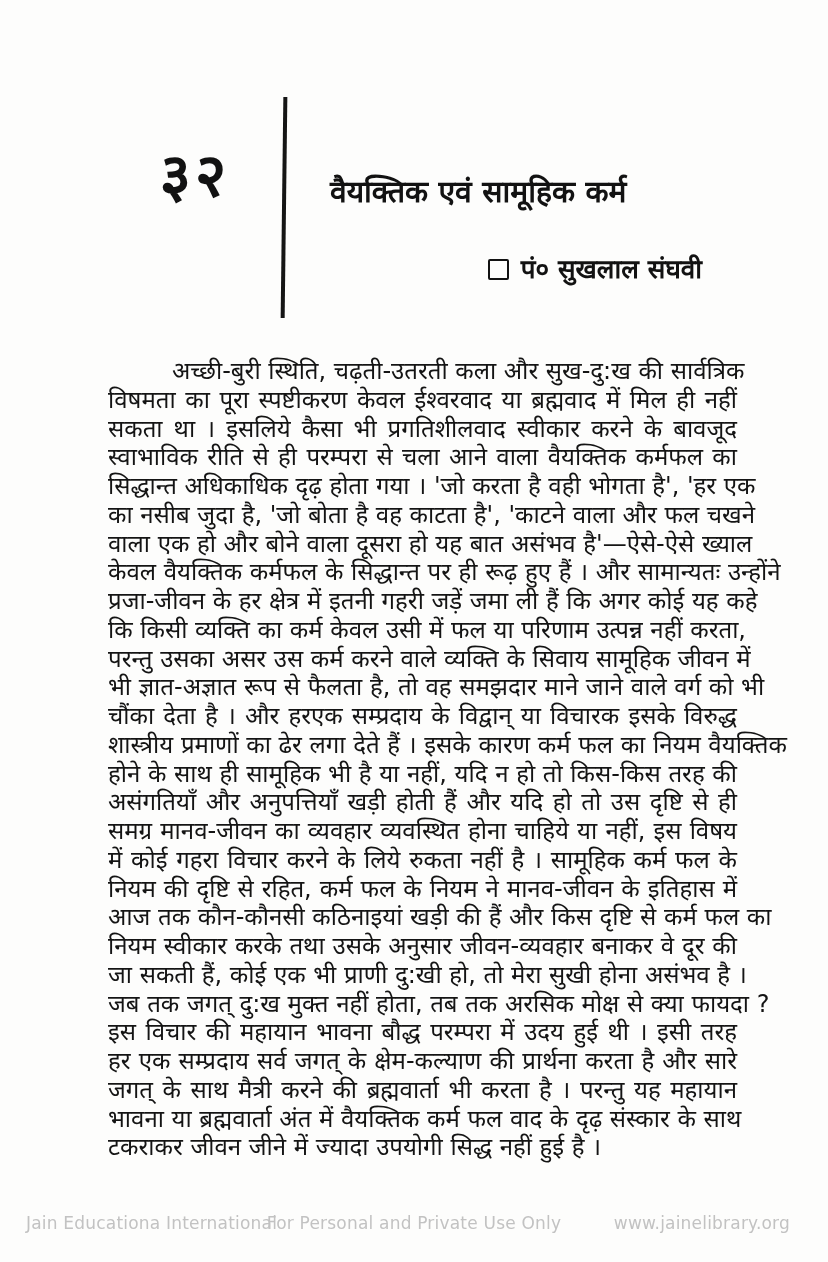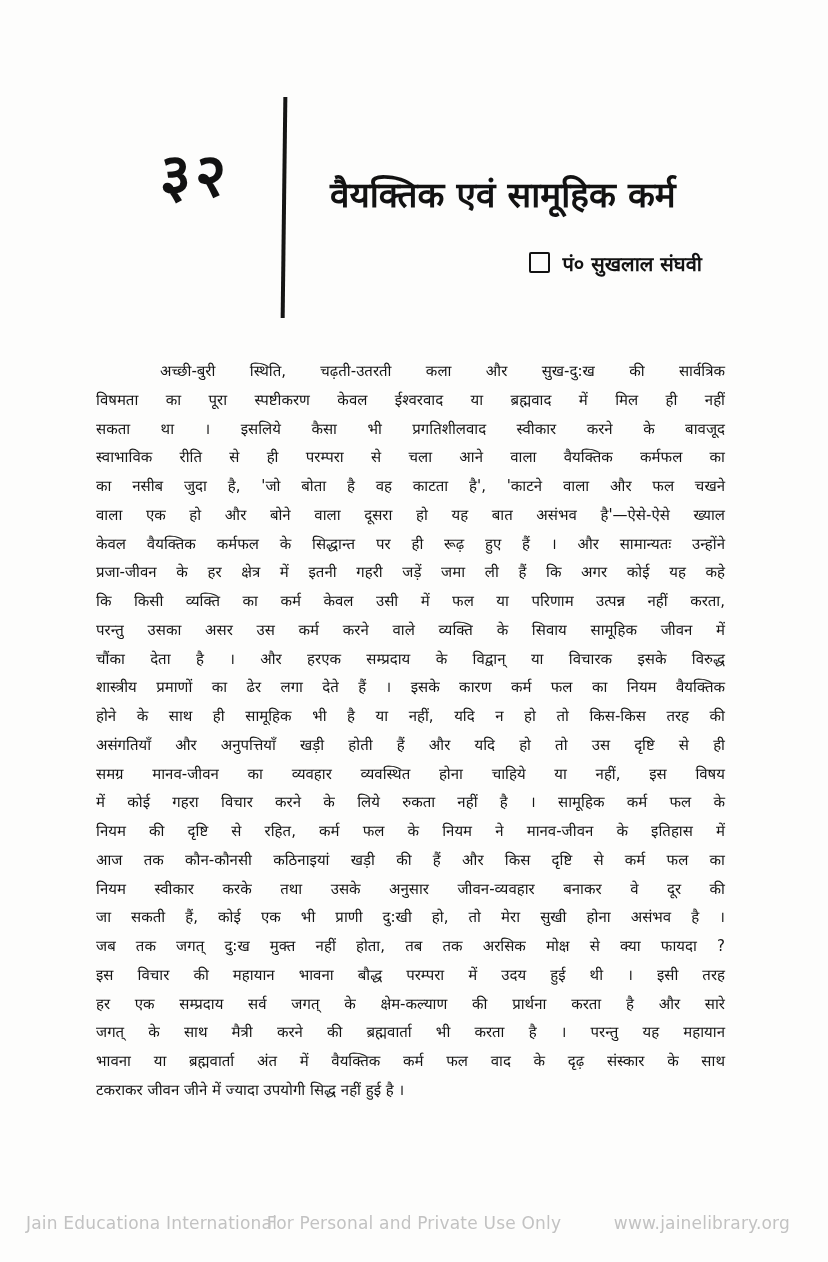--- a/index.html
+++ b/index.html
@@ -38,53 +38,53 @@
     width: 4px;
     height: 221px;
     background: #151515;
     transform: rotate(0.7deg);
   }
   .chapter-title {
     position: absolute;
     left: 330px;
     top: 170px;
     width: 400px;
-    font-size: 35px;
+    font-size: 30px;
     font-weight: bold;
     color: #121212;
     white-space: nowrap;
   }
   .author-line {
     position: absolute;
     left: 330px;
     top: 250px;
     width: 372px;
     text-align: right;
-    font-size: 20px;
+    font-size: 26px;
     font-weight: bold;
     color: #121212;
     white-space: nowrap;
   }
   .author-square {
     display: inline-block;
     width: 17px;
     height: 17px;
     border: 2.5px solid #121212;
     border-radius: 2px;
     vertical-align: -2px;
     margin-right: 12px;
   }
 
   
   .body-text {
     position: absolute;
-    left: 96px;
+    left: 108px;
     top: 357px;
     width: 629px;
-    font-size: 15px;
+    font-size: 24px;
     color: #141414;
   }
   .body-text .line {
     height: 28.75px;
     line-height: 28.75px;
     text-align: justify;
     text-align-last: justify;
     white-space: nowrap;
     overflow: visible;
   }
@@ -124,26 +124,28 @@
 
   <div class="author-line">
     <span class="author-square"></span><span>पं० सुखलाल संघवी</span>
   </div>
 
   <div class="body-text" id="body-text">
       <div class="line indent">अच्छी-बुरी स्थिति, चढ़ती-उतरती कला और सुख-दु:ख की सार्वत्रिक</div>
       <div class="line">विषमता का पूरा स्पष्टीकरण केवल ईश्वरवाद या ब्रह्मवाद में मिल ही नहीं</div>
       <div class="line">सकता था । इसलिये कैसा भी प्रगतिशीलवाद स्वीकार करने के बावजूद</div>
       <div class="line">स्वाभाविक रीति से ही परम्परा से चला आने वाला वैयक्तिक कर्मफल का</div>
+      <div class="line">सिद्धान्त अधिकाधिक दृढ़ होता गया । 'जो करता है वही भोगता है', 'हर एक</div>
       <div class="line">का नसीब जुदा है, 'जो बोता है वह काटता है', 'काटने वाला और फल चखने</div>
       <div class="line">वाला एक हो और बोने वाला दूसरा हो यह बात असंभव है'—ऐसे-ऐसे ख्याल</div>
       <div class="line">केवल वैयक्तिक कर्मफल के सिद्धान्त पर ही रूढ़ हुए हैं । और सामान्यतः उन्होंने</div>
       <div class="line">प्रजा-जीवन के हर क्षेत्र में इतनी गहरी जड़ें जमा ली हैं कि अगर कोई यह कहे</div>
       <div class="line">कि किसी व्यक्ति का कर्म केवल उसी में फल या परिणाम उत्पन्न नहीं करता,</div>
       <div class="line">परन्तु उसका असर उस कर्म करने वाले व्यक्ति के सिवाय सामूहिक जीवन में</div>
+      <div class="line">भी ज्ञात-अज्ञात रूप से फैलता है, तो वह समझदार माने जाने वाले वर्ग को भी</div>
       <div class="line">चौंका देता है । और हरएक सम्प्रदाय के विद्वान् या विचारक इसके विरुद्ध</div>
       <div class="line">शास्त्रीय प्रमाणों का ढेर लगा देते हैं । इसके कारण कर्म फल का नियम वैयक्तिक</div>
       <div class="line">होने के साथ ही सामूहिक भी है या नहीं, यदि न हो तो किस-किस तरह की</div>
       <div class="line">असंगतियाँ और अनुपत्तियाँ खड़ी होती हैं और यदि हो तो उस दृष्टि से ही</div>
       <div class="line">समग्र मानव-जीवन का व्यवहार व्यवस्थित होना चाहिये या नहीं, इस विषय</div>
       <div class="line">में कोई गहरा विचार करने के लिये रुकता नहीं है । सामूहिक कर्म फल के</div>
       <div class="line">नियम की दृष्टि से रहित, कर्म फल के नियम ने मानव-जीवन के इतिहास में</div>
       <div class="line">आज तक कौन-कौनसी कठिनाइयां खड़ी की हैं और किस दृष्टि से कर्म फल का</div>
       <div class="line">नियम स्वीकार करके तथा उसके अनुसार जीवन-व्यवहार बनाकर वे दूर की</div>
       <div class="line">जा सकती हैं, कोई एक भी प्राणी दु:खी हो, तो मेरा सुखी होना असंभव है ।</div>

